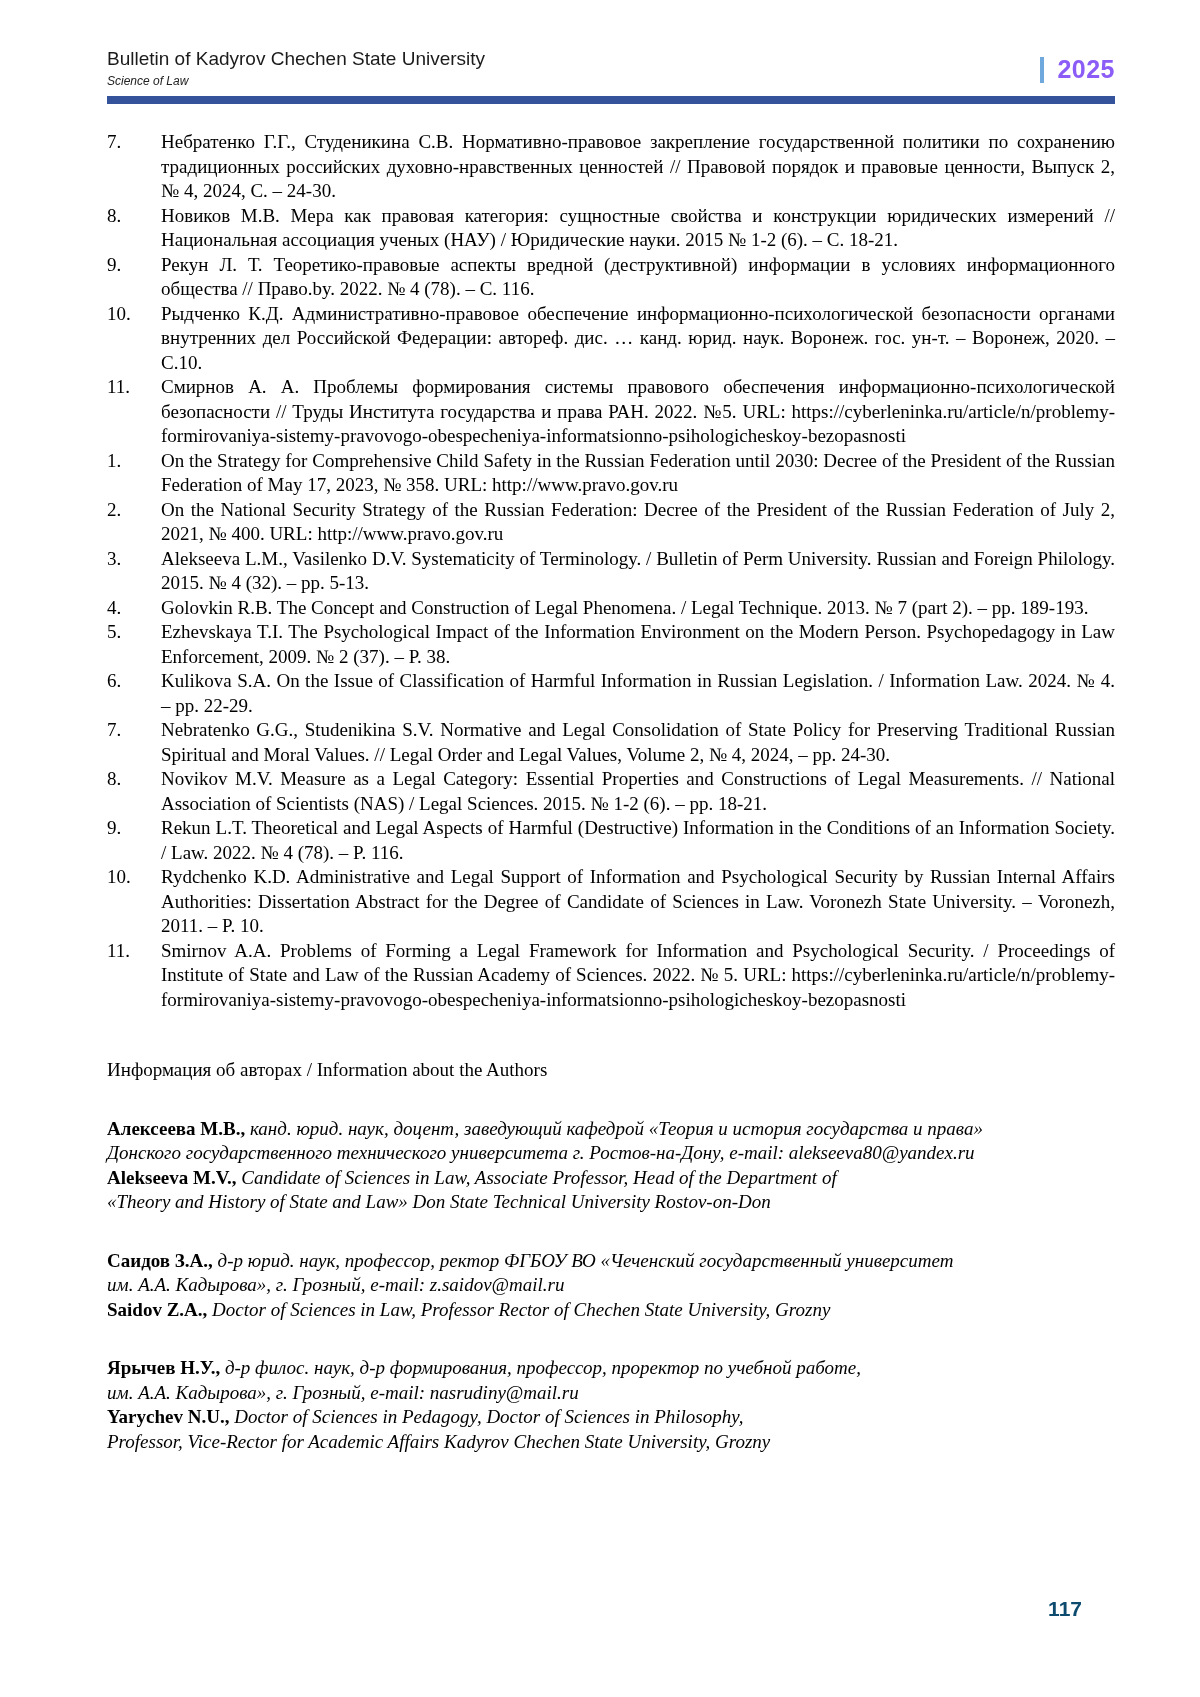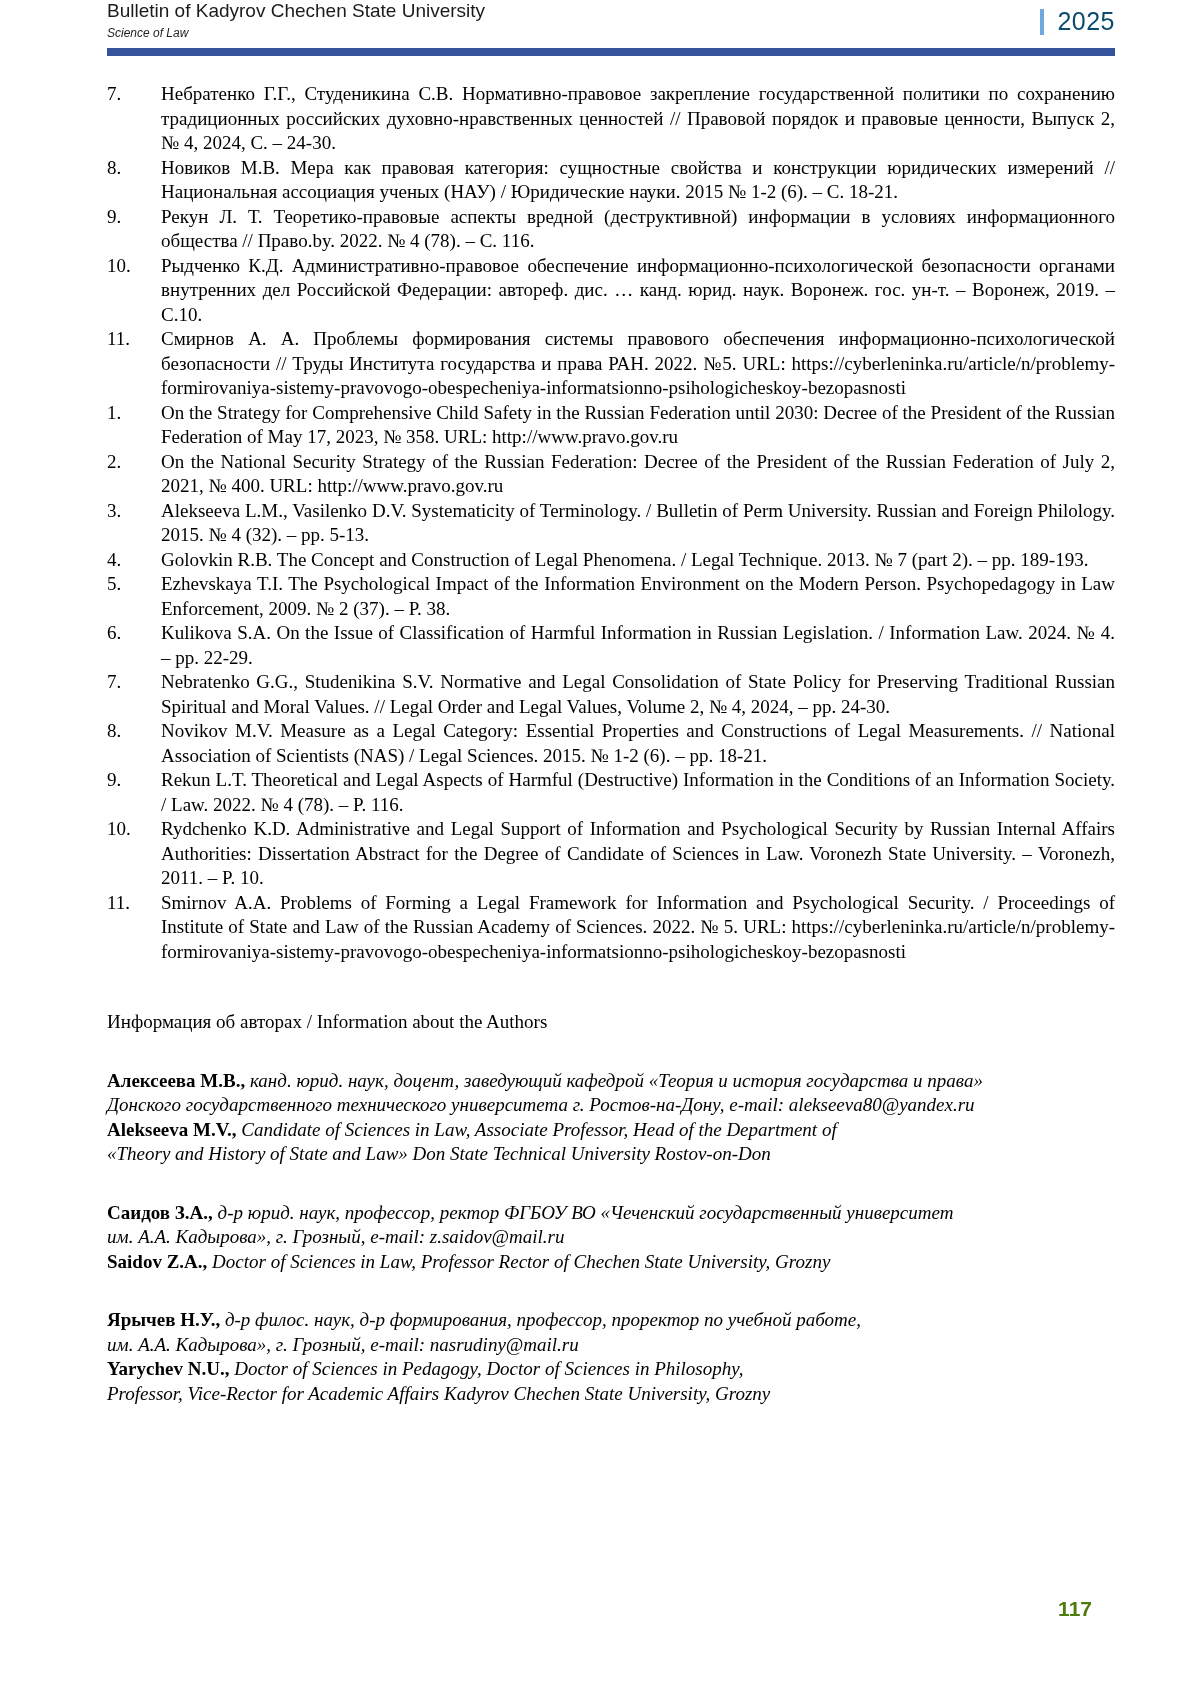--- a/index.html
+++ b/index.html
@@ -8,30 +8,31 @@
     width:1200px; height:1697px;
     background:#ffffff;
     font-family:"Liberation Serif", serif;
     color:#000;
     overflow:hidden;
     box-sizing:border-box;
   }
   
   .header {
     margin:0 85px 0 107px;
+    padding-top:48px;
     display:flex;
     justify-content:space-between;
     align-items:flex-end;
     font-family:"Liberation Sans", sans-serif;
   }
   .header-title { font-size:19px; color:#1b1b1b; }
   .header-subtitle { font-size:12px; font-style:italic; color:#222; margin-top:4px; }
   .header-right { display:flex; align-items:center; gap:13px; padding-bottom:4px; }
   .accent-bar { width:4px; height:26px; background:#6fa8dc; }
-  .year { font-size:25px; font-weight:normal; letter-spacing:0.5px; color:#0c4a6e; }
+  .year { font-size:25px; font-weight:bold; letter-spacing:0.5px; color:#8b5cf6; }
   .rule { margin:8px 85px 0 107px; height:8px; background:#35539a; }
 
   
   .content {
     margin:26px 85px 0 107px;
     font-size:19px;
     line-height:24.5px;
   }
   .ref-row { display:flex; }
   .ref-num { width:54px; flex:0 0 54px; }
@@ -45,25 +46,25 @@
   .authors-heading {
     margin-top:46px;
   }
   .author-block { margin-top:34px; }
   .author-line { }
   .author-line .bold { font-weight:bold; font-style:normal; }
   .author-line .it { font-style:italic; }
 
   .footer {
     position:absolute;
-    right:108px; bottom:76px;
+    right:118px; bottom:76px;
     font-family:"Liberation Sans", sans-serif;
     font-weight:bold;
     font-size:21px;
-    color:#4d7c0f;
+    color:#0c4a6e;
   }
 </style>
 </head>
 <body>
 
 <div class="page">
 
   <div class="header">
     <div class="header-left">
       <div class="header-title">Bulletin of Kadyrov Chechen State University</div>
@@ -89,21 +90,21 @@
     <div class="ref-text">Новиков М.В. Мера как правовая категория: сущностные свойства и конструкции юридических измерений // Национальная ассоциация ученых (НАУ) / Юридические науки. 2015 № 1-2 (6). – С. 18-21.</div>
   </div>
 
   <div class="ref-row">
     <div class="ref-num">9.</div>
     <div class="ref-text">Рекун Л. Т. Теоретико-правовые аспекты вредной (деструктивной) информации в условиях информационного общества // Право.by. 2022. № 4 (78). – С. 116.</div>
   </div>
 
   <div class="ref-row">
     <div class="ref-num">10.</div>
-    <div class="ref-text">Рыдченко К.Д. Административно-правовое обеспечение информационно-психологической безопасности органами внутренних дел Российской Федерации: автореф. дис. … канд. юрид. наук. Воронеж. гос. ун-т. – Воронеж, 2019. – С.10.</div>
+    <div class="ref-text">Рыдченко К.Д. Административно-правовое обеспечение информационно-психологической безопасности органами внутренних дел Российской Федерации: автореф. дис. … канд. юрид. наук. Воронеж. гос. ун-т. – Воронеж, 2020. – С.10.</div>
   </div>
 
   <div class="ref-row">
     <div class="ref-num">11.</div>
     <div class="ref-text">Смирнов А. А. Проблемы формирования системы правового обеспечения информационно-психологической безопасности // Труды Института государства и права РАН. 2022. №5. URL: https://cyberleninka.ru/article/n/problemy-formirovaniya-sistemy-pravovogo-obespecheniya-informatsionno-psihologicheskoy-bezopasnosti</div>
   </div>
 </div>
 
 
     <div id="en-refs">

